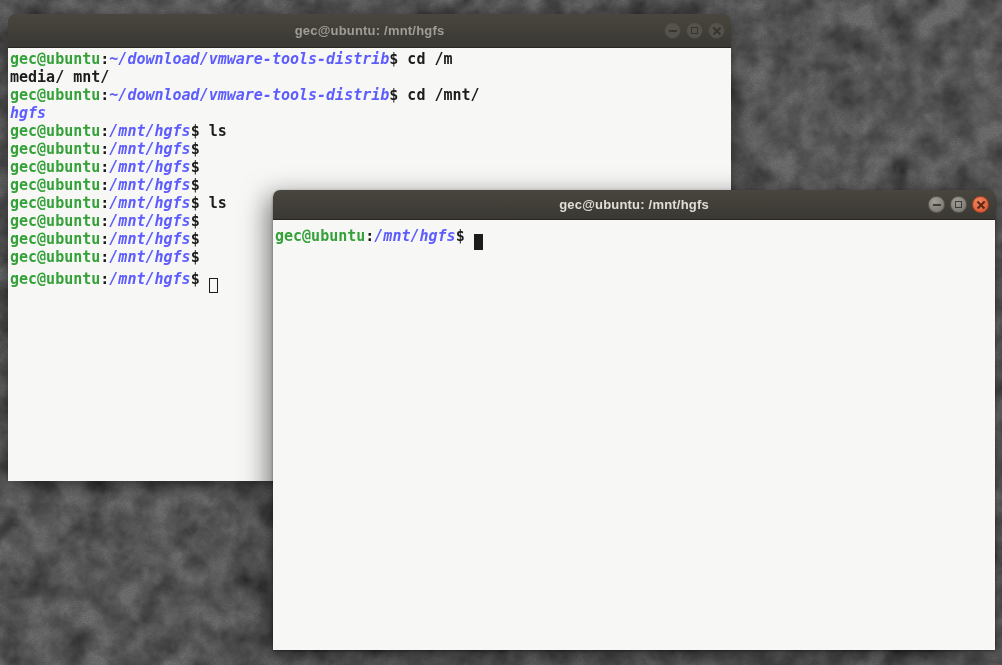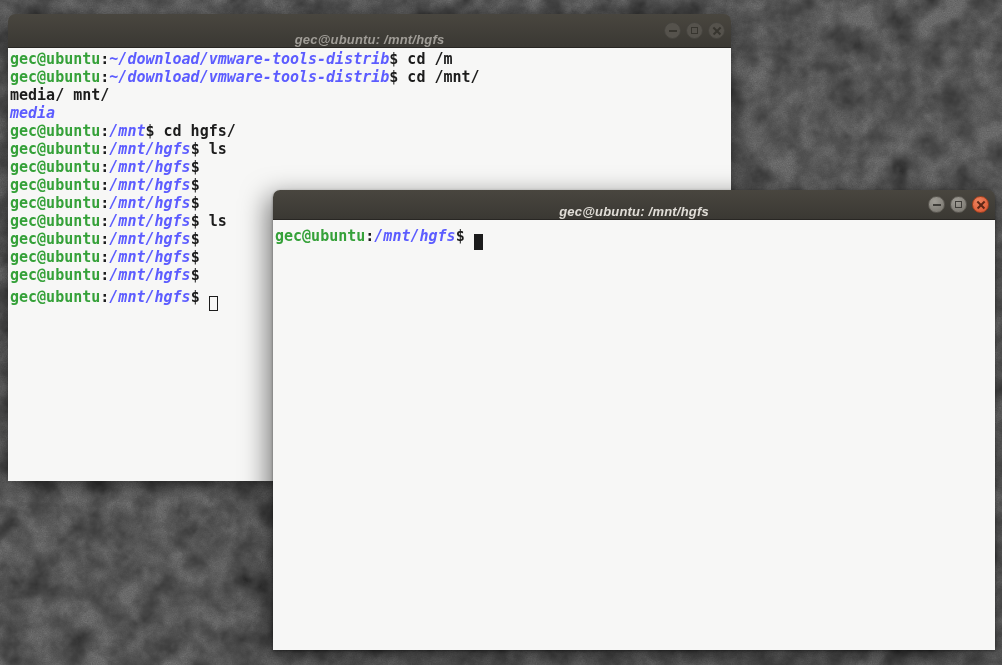--- a/index.html
+++ b/index.html
@@ -18,21 +18,21 @@
     display:flex;flex-direction:column;
   }
   .window.back{left:8px;top:14px;width:723px;height:467px;z-index:1;
     box-shadow:0 4px 18px rgba(0,0,0,.55);}
   .window.front{left:273px;top:190px;width:722px;height:460px;z-index:2;
     box-shadow:-6px 6px 26px rgba(0,0,0,.5), 0 1px 3px rgba(0,0,0,.4);}
   .titlebar{
     position:relative;flex:0 0 auto;
     background:linear-gradient(var(--titlebar-top,#49463f), var(--titlebar-bottom,#3a3833));
     border-bottom:1px solid var(--titlebar-border,#282623);
-    display:flex;align-items:flex-end;justify-content:center;font-style:italic;
+    display:flex;align-items:center;justify-content:center;
   }
   .back .titlebar{height:33px;}
   .front .titlebar{height:29px;}
   .title{font-size:13px;font-weight:bold;letter-spacing:.2px;}
   .front .title{color:var(--title-text-focused,#e0ddd7);}
   .back .title{color:var(--title-text-unfocused,#a09d97);}
   .controls{position:absolute;right:6px;top:0;bottom:0;display:flex;align-items:center;gap:5px;}
   .wbtn{
     width:17px;height:17px;border-radius:50%;box-sizing:border-box;
     display:flex;align-items:center;justify-content:center;cursor:pointer;
@@ -89,24 +89,23 @@
       <span class="wbtn">
           <span class="glyph-square"></span>
         </span>
       <span class="wbtn close">
           <span class="glyph-cross"></span>
         </span>
     </div>
   </div>
   <div class="term">
       <div class="line"><span class="u">gec@ubuntu</span><span class="t">:</span><span class="p">~/download/vmware-tools-distrib</span><span class="t">$ cd /m</span></div>
+      <div class="line"><span class="t">media/ mnt/</span></div>
       <div class="line"><span class="u">gec@ubuntu</span><span class="t">:</span><span class="p">~/download/vmware-tools-distrib</span><span class="t">$ cd /mnt/</span></div>
-      <div class="line"><span class="t">media/ mnt/</span></div>
-      <div class="line"><span class="p">media</span></div>
-      <div class="line"><span class="u">gec@ubuntu</span><span class="t">:</span><span class="p">/mnt</span><span class="t">$ cd hgfs/</span></div>
+      <div class="line"><span class="p">hgfs</span></div>
       <div class="line"><span class="u">gec@ubuntu</span><span class="t">:</span><span class="p">/mnt/hgfs</span><span class="t">$ ls</span></div>
       <div class="line"><span class="u">gec@ubuntu</span><span class="t">:</span><span class="p">/mnt/hgfs</span><span class="t">$</span></div>
       <div class="line"><span class="u">gec@ubuntu</span><span class="t">:</span><span class="p">/mnt/hgfs</span><span class="t">$</span></div>
       <div class="line"><span class="u">gec@ubuntu</span><span class="t">:</span><span class="p">/mnt/hgfs</span><span class="t">$</span></div>
       <div class="line"><span class="u">gec@ubuntu</span><span class="t">:</span><span class="p">/mnt/hgfs</span><span class="t">$ ls</span></div>
       <div class="line"><span class="u">gec@ubuntu</span><span class="t">:</span><span class="p">/mnt/hgfs</span><span class="t">$</span></div>
       <div class="line"><span class="u">gec@ubuntu</span><span class="t">:</span><span class="p">/mnt/hgfs</span><span class="t">$</span></div>
       <div class="line"><span class="u">gec@ubuntu</span><span class="t">:</span><span class="p">/mnt/hgfs</span><span class="t">$</span></div>
       <div class="line"><span class="u">gec@ubuntu</span><span class="t">:</span><span class="p">/mnt/hgfs</span><span class="t">$ </span><span class="cursor-hollow"></span></div>
     </div>

